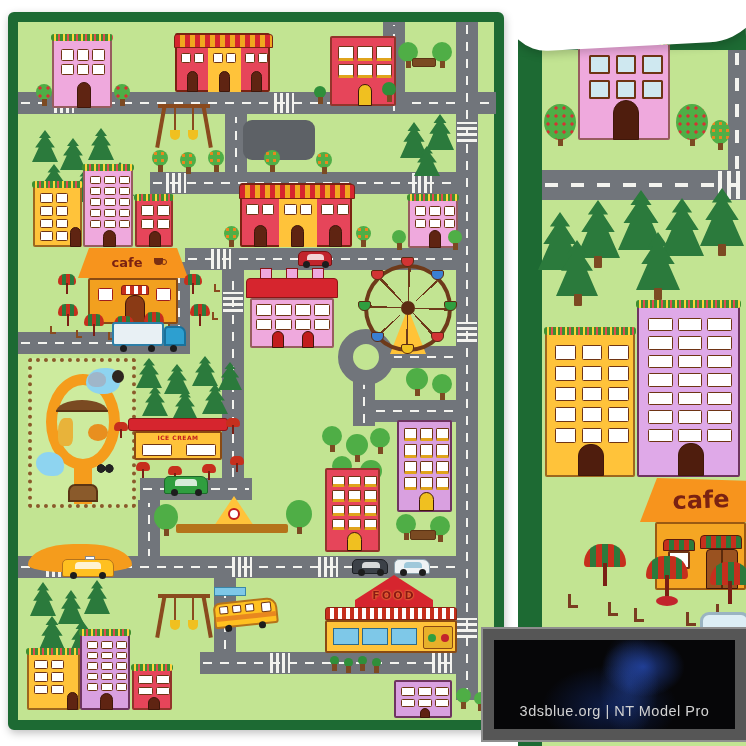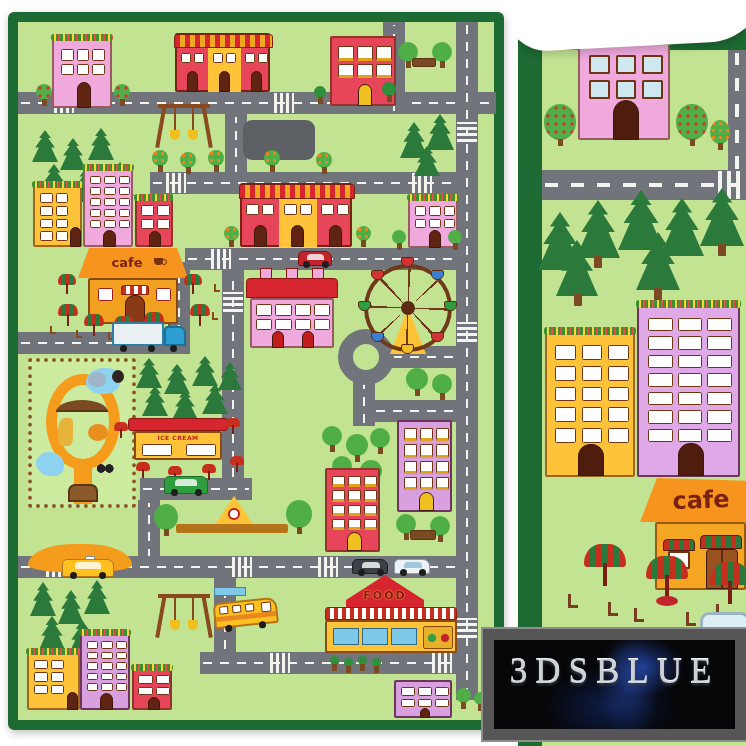--- a/index.html
+++ b/index.html
@@ -479,21 +479,21 @@
     <div class="seat" style="left:30px;top:26px;width:10px;height:10px;position:absolute"></div>
   </div>
 
   <div class="car" style="left:44px;top:537px;width:52px;height:18px;background:#ffc020;border:1.5px solid #b5731a">
     <div class="cab" style="left:12px;top:2px;width:26px;height:7px"></div>
     <div style="position:absolute;left:22px;top:-4px;width:10px;height:4px;background:#fff;border:1px solid #888"></div>
     <div class="wheel" style="left:7px"></div>
     <div class="wheel" style="left:36px"></div>
   </div>
 
-  <div style="position:absolute;left:328px;top:553px;width:78px;height:32px;background:var(--roof_red);clip-path:polygon(50% 0,100% 78%,100% 100%,0 100%,0 78%)">
+  <div style="position:absolute;left:337px;top:553px;width:78px;height:32px;background:var(--roof_red);clip-path:polygon(50% 0,100% 78%,100% 100%,0 100%,0 78%)">
     <span class="sign" style="left:0;right:0;bottom:6px;font-size:11px;color:#8e1515;text-shadow:0 0 2px #ffd23e;letter-spacing:2px">FOOD</span>
   </div>
   <div class="awnrw" style="left:307px;top:585px;width:132px;height:13px"></div>
   <div class="bldg" style="left:307px;top:598px;width:132px;height:33px;background:var(--building_yellow);border-color:#8a4a12">
     <div style="position:absolute;left:6px;top:6px;width:26px;height:17px;background:#7ec8e8;border:1.5px solid #2d6a8a"></div>
     <div style="position:absolute;left:35px;top:6px;width:26px;height:17px;background:#7ec8e8;border:1.5px solid #2d6a8a"></div>
     <div style="position:absolute;left:64px;top:6px;width:26px;height:17px;background:#7ec8e8;border:1.5px solid #2d6a8a"></div>
     <div style="position:absolute;left:96px;top:4px;width:30px;height:23px;background:#e8b02a;border:1.5px solid #8a4a12;border-radius:2px">
       <div class="dot" style="left:4px;top:7px;width:8px;height:8px;background:#2f9e3f"></div>
       <div class="dot" style="left:17px;top:7px;width:8px;height:8px;background:#c2242c"></div>
@@ -685,14 +685,14 @@
   <div class="chairL" style="left:90px;top:602px"></div>
   <div class="chairL" style="left:116px;top:608px"></div>
   <div class="chairL" style="left:168px;top:612px"></div>
   <div class="chairL" style="left:198px;top:604px"></div>
   <div style="position:absolute;left:182px;top:612px;width:50px;height:50px;background:#ddeef5;border:3px solid #9ab4c2;border-radius:9px 9px 0 0"></div>
 
   <div class="curl"></div>
 </div>
 
 <div class="plate">
-  <div class="ttl">3DSBLUE</div>
+  <div class="sub">3dsblue.org | NT Model Pro</div>
 </div>
 
 </body></html>

